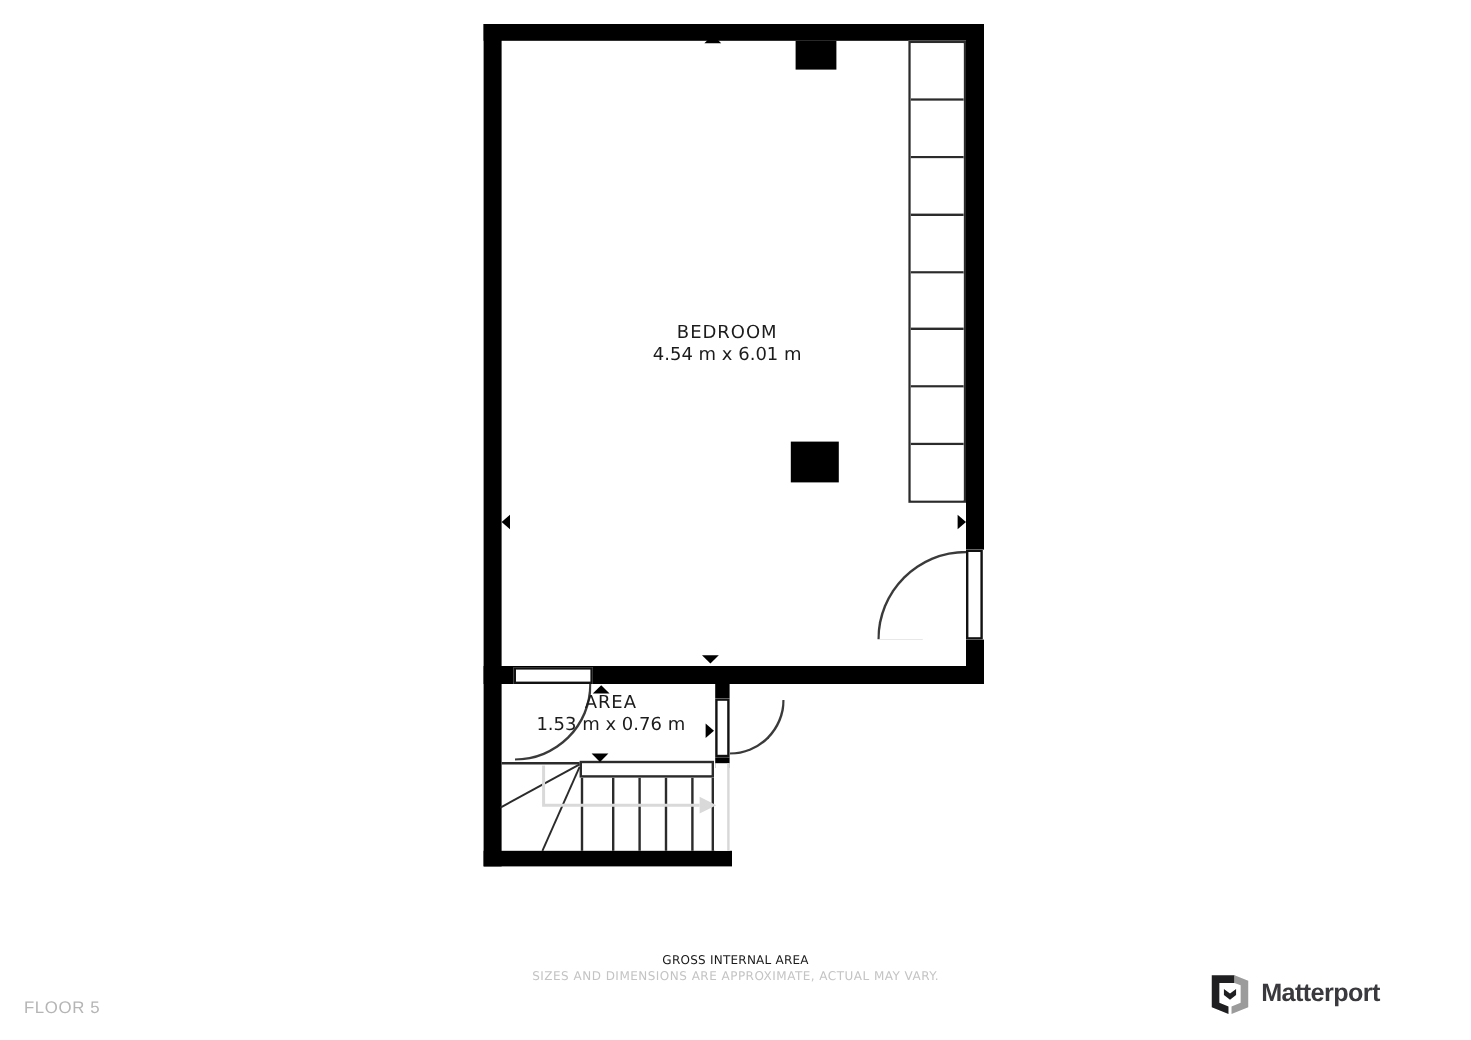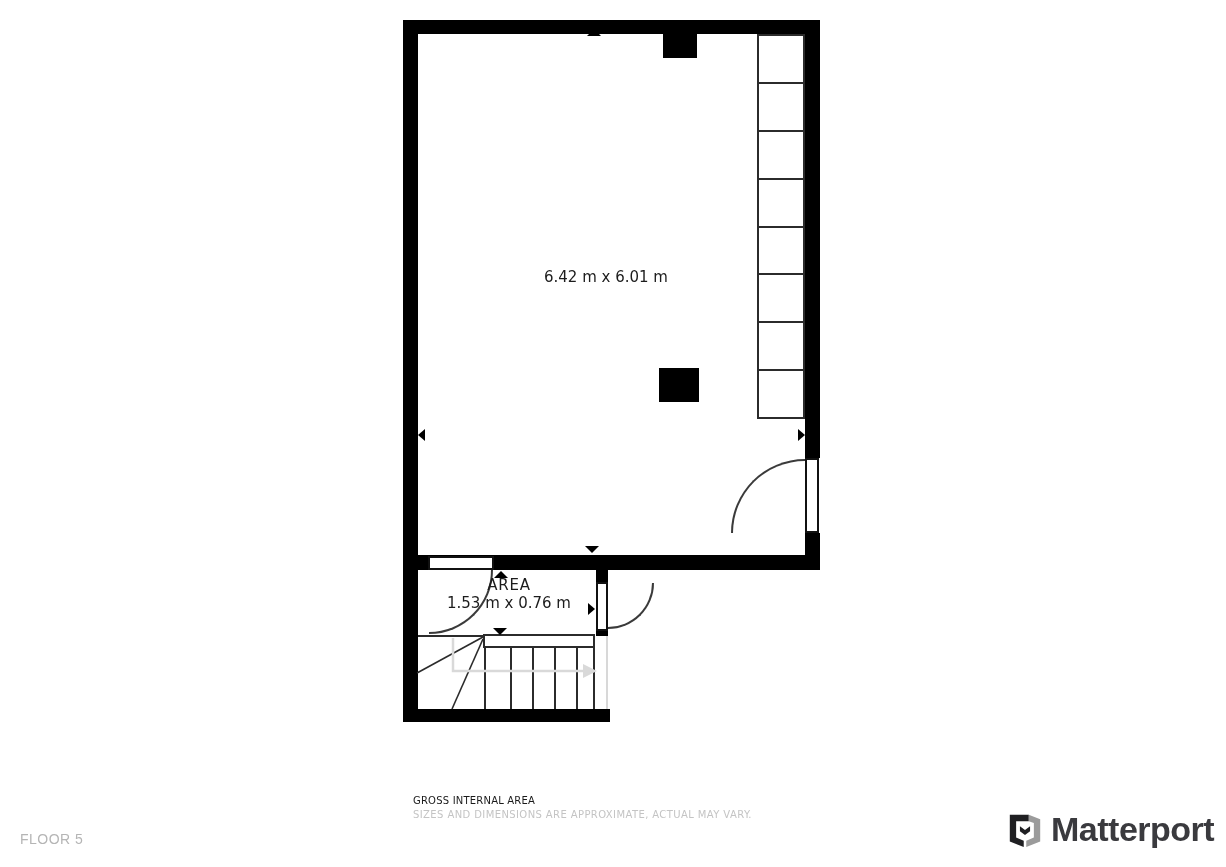--- a/index.html
+++ b/index.html
@@ -19,27 +19,27 @@
   .steps{position:absolute;border-left:2px solid #2b2b2b;border-right:2px solid #2b2b2b;z-index:3;}
   .steps .riser{position:absolute;top:0;bottom:0;width:2px;background:#2b2b2b;}
   .strip{position:absolute;background:#fff;border-right:2px solid #d8d8d8;z-index:2;}
   .tri{position:absolute;width:0;height:0;z-index:7;}
   .tri-up{border-left:7px solid transparent;border-right:7px solid transparent;border-bottom:7px solid #000;}
   .tri-down{border-left:7px solid transparent;border-right:7px solid transparent;border-top:7px solid #000;}
   .tri-left{border-top:6px solid transparent;border-bottom:6px solid transparent;border-right:7px solid #000;}
   .tri-right{border-top:6px solid transparent;border-bottom:6px solid transparent;border-left:7px solid #000;}
   .room-label{position:absolute;text-align:center;color:#1c1c1c;z-index:9;line-height:18px;font-size:15px;}
   .room-label .rname{letter-spacing:0.8px;}
-  .footer{position:absolute;text-align:left;color:#1a1a1a;z-index:9;}
+  .footer{position:absolute;text-align:center;color:#1a1a1a;z-index:9;}
   .footer div{line-height:14px;font-size:10px;letter-spacing:0.2px;}
   .footer .disclaimer{font-size:10px;color:#c4c4c4;letter-spacing:0.4px;}
   .floor-label{position:absolute;font-family:"Liberation Sans",sans-serif;font-size:14px;
                color:#b5b5b5;letter-spacing:0.5px;z-index:9;}
   .brand{position:absolute;display:flex;align-items:center;gap:7px;z-index:9;}
-  .brand .brand-text{font-family:"Liberation Sans",sans-serif;font-weight:700;font-size:34px;
+  .brand .brand-text{font-family:"Liberation Sans",sans-serif;font-weight:700;font-size:21px;
                      color:#3a3a3e;letter-spacing:-0.5px;}
   svg{display:block;}
 </style>
 </head>
 <body>
 
 <div class="stage">
 
   <div class="wall" style="left:403px;top:20px;width:417px;height:14px"></div>
   <div class="wall" style="left:403px;top:20px;width:15px;height:702px"></div>
@@ -93,21 +93,22 @@
   <div class="tri tri-down" style="left:585px;top:546px"></div>
   <div class="tri tri-left" style="left:418px;top:429px"></div>
   <div class="tri tri-right" style="left:798px;top:429px"></div>
 
   <div class="tri tri-up" style="left:494px;top:571px"></div>
   <div class="tri tri-down" style="left:493px;top:628px"></div>
   <div class="tri tri-left" style="left:406px;top:603px"></div>
   <div class="tri tri-right" style="left:588px;top:603px"></div>
 
   <div class="room-label" style="left:466px;top:268px;width:280px">
-    <div class="rdims">6.42 m x 6.01 m</div>
+    <div class="rname">BEDROOM</div>
+    <div class="rdims">4.54 m x 6.01 m</div>
   </div>
   <div class="room-label" style="left:419px;top:576px;width:180px">
     <div class="rname">AREA</div>
     <div class="rdims">1.53 m x 0.76 m</div>
   </div>
 
   <div class="footer" style="left:413px;top:794px;width:400px">
     <div>GROSS INTERNAL AREA</div>
     <div class="disclaimer">SIZES AND DIMENSIONS ARE APPROXIMATE, ACTUAL MAY VARY.</div>
   </div>

